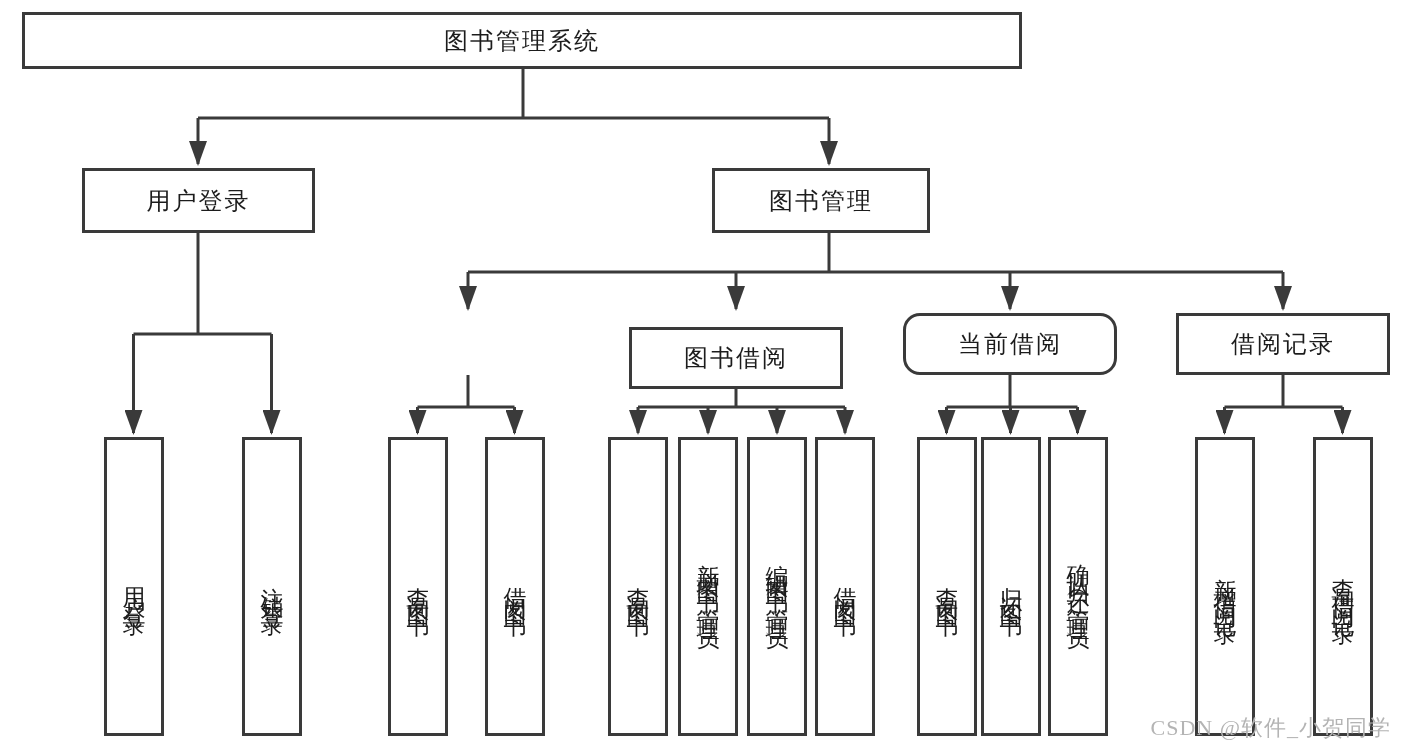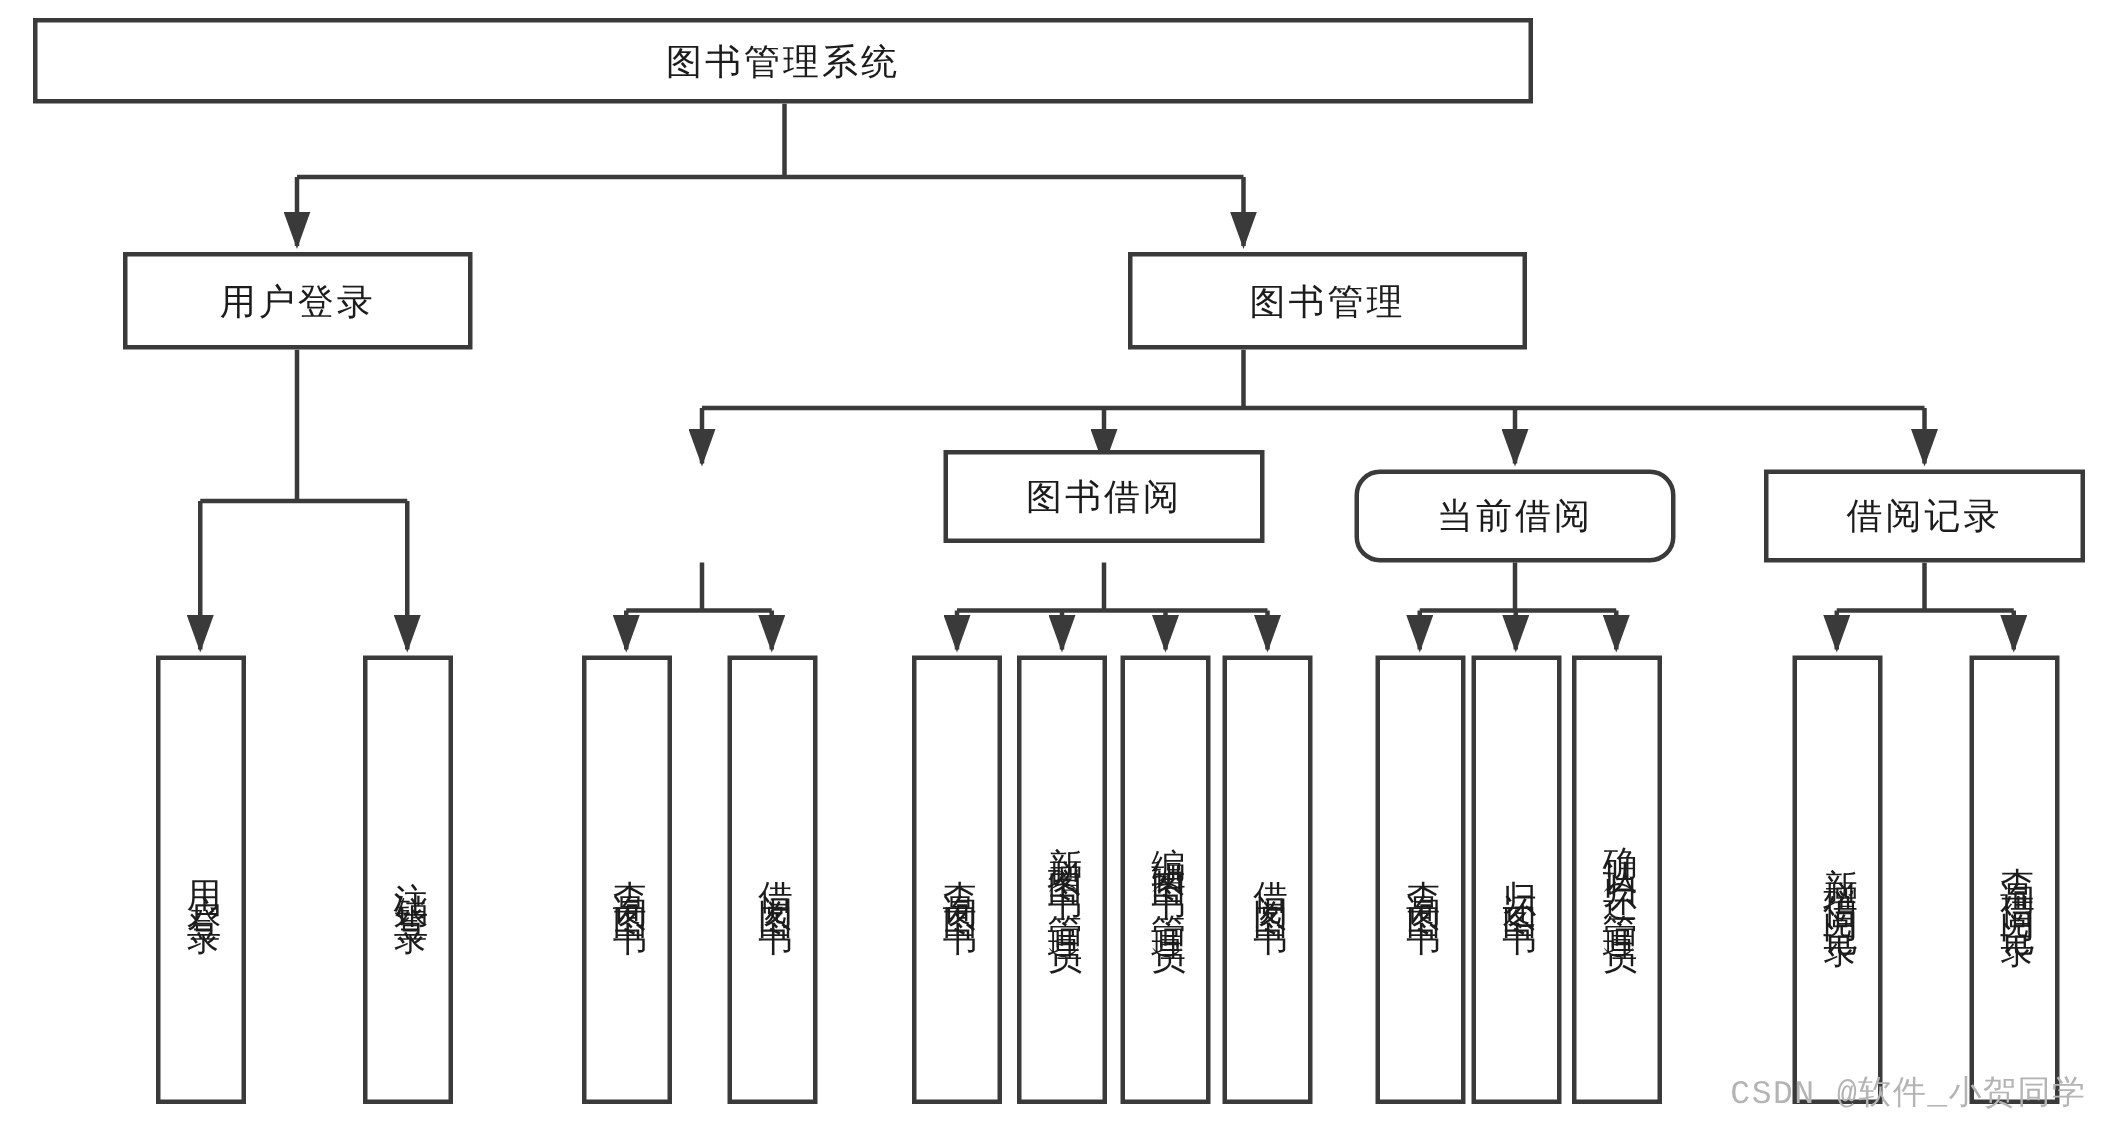--- a/index.html
+++ b/index.html
@@ -1,18 +1,18 @@
 <!DOCTYPE html>
 <html><head>
 <meta charset="utf-8">
 <style>
   html,body { margin:0; padding:0; background:#ffffff; }
   .stage {
     position:relative; width:1405px; height:747px; background:#ffffff;
-    font-family:Liberation Mono, monospace; overflow:hidden;
+    font-family:Liberation Serif, serif; overflow:hidden;
   }
   svg.connectors { position:absolute; left:0; top:0; width:1405px; height:747px; }
   .box {
     position:absolute; background:#ffffff; border:3px solid #3a3a3a;
     box-sizing:border-box; display:flex; align-items:center; justify-content:center;
     color:#1c1c1c;
   }
   .hbox { font-size:24px; letter-spacing:2px; }
   .vbox span {
     writing-mode:vertical-rl; text-orientation:mixed;
@@ -78,25 +78,25 @@
     </g>
   </svg>
 
   <div class="box hbox" style="left:22px; top:12px; width:1000px; height:57px;">
     <span>图书管理系统</span>
   </div>
 
   <div class="box hbox" style="left:82px; top:168px; width:233px; height:65px;">
     <span>用户登录</span>
   </div>
-  <div class="box hbox" style="left:752px; top:168px; width:266px; height:65px;">
+  <div class="box hbox" style="left:712px; top:168px; width:218px; height:65px;">
     <span>图书管理</span>
   </div>
 
-  <div class="box hbox" style="left:629px; top:300px; width:214px; height:62px;">
+  <div class="box hbox" style="left:629px; top:327px; width:214px; height:62px;">
     <span>图书借阅</span>
   </div>
   <div class="box hbox" style="left:903px; top:313px; width:214px; height:62px;border-radius:17px;">
     <span>当前借阅</span>
   </div>
   <div class="box hbox" style="left:1176px; top:313px; width:214px; height:62px;">
     <span>借阅记录</span>
   </div>
 
   <div class="box vbox" style="left:104px; top:437px; width:60px; height:299px;">

